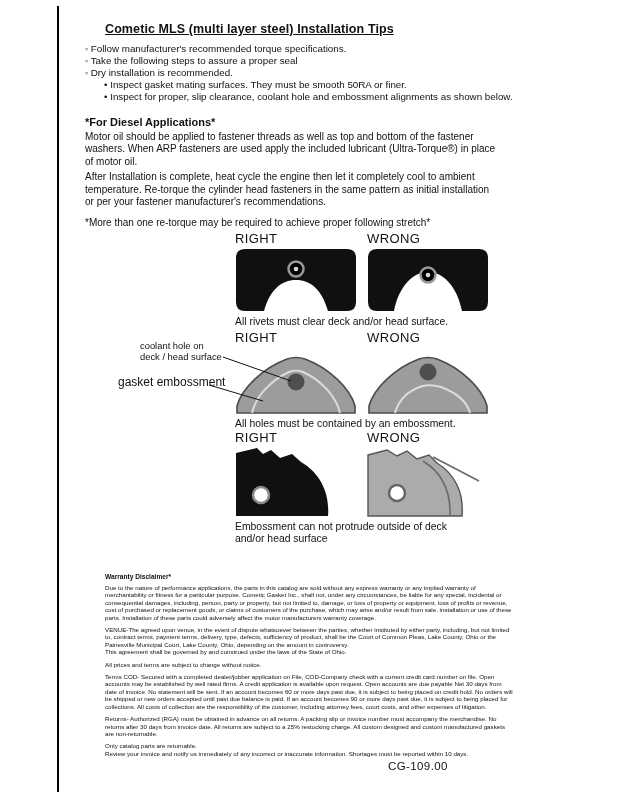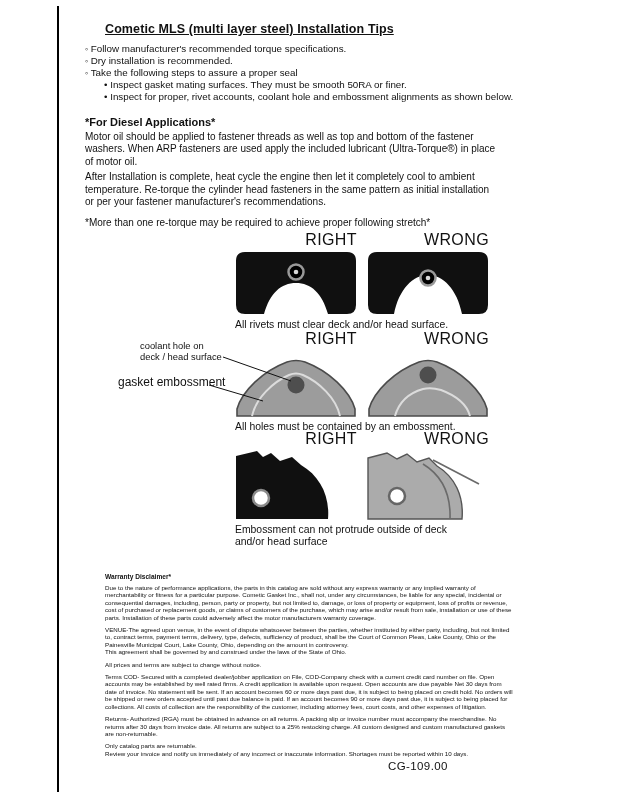--- a/index.html
+++ b/index.html
@@ -22,21 +22,21 @@
 
   .diesel-heading { margin-top:13px; font-weight:bold; font-size:11px; }
   .para { margin-top:3px; font-size:10px; line-height:12.4px; width:412px; }
   .note { margin-top:9px; font-size:10px; }
 
   .diag { position:absolute; left:235px; width:254px; }
   .diag-row1 { top:231px; }
   .diag-row2 { top:330px; }
   .diag-row3 { top:430px; }
   .diag .hdr { display:flex; gap:10px; }
-  .diag .hdr span { width:122px; text-align:right; font-size:16px; letter-spacing:.4px; }
+  .diag .hdr span { width:122px; text-align:left; font-size:13px; letter-spacing:.4px; }
   .diag .imgs { display:flex; gap:10px; margin-top:2px; }
   .diag .cap { margin-top:4px; font-size:10.4px; white-space:pre-line; line-height:12px; }
 
   .label-coolant {
     position:absolute; left:140px; top:340px; width:86px;
     font-size:9.4px; line-height:11px; white-space:pre-line;
   }
   .label-embossment { position:absolute; left:118px; top:375px; font-size:12px; white-space:nowrap; }
   .leaders { position:absolute; left:115px; top:340px; }
 
@@ -49,24 +49,24 @@
 </head>
 <body>
 
 <div class="page">
   <div class="rule-left"></div>
 
   <div class="title">Cometic MLS (multi layer steel) Installation Tips</div>
 
   <div class="content">
     <div class="tip">Follow manufacturer's recommended torque specifications.</div>
+    <div class="tip">Take the following steps to assure a proper seal</div>
     <div class="tip">Dry installation is recommended.</div>
-    <div class="tip">Take the following steps to assure a proper seal</div>
     <div class="subtip">Inspect gasket mating surfaces.  They must be smooth 50RA or finer.</div>
-    <div class="subtip">Inspect for proper, rivet accounts, coolant hole and embossment alignments as shown below.</div>
+    <div class="subtip">Inspect for proper, slip clearance, coolant hole and embossment alignments as shown below.</div>
 
     <div class="diesel-heading">*For Diesel Applications*</div>
     <div class="para">Motor oil should be applied to fastener threads as well as top and bottom of the fastener washers. When ARP fasteners are used apply the included lubricant (Ultra-Torque®) in place of motor oil.</div>
     <div class="para">After Installation is complete, heat cycle the engine then let it completely cool to ambient temperature. Re-torque the cylinder head fasteners in the same pattern as initial installation or per your fastener manufacturer's recommendations.</div>
     <div class="note">*More than one re-torque may be required to achieve proper following stretch*</div>
   </div>
 
   <div class="diag diag-row1">
     <div class="hdr">
       <span>RIGHT</span>

